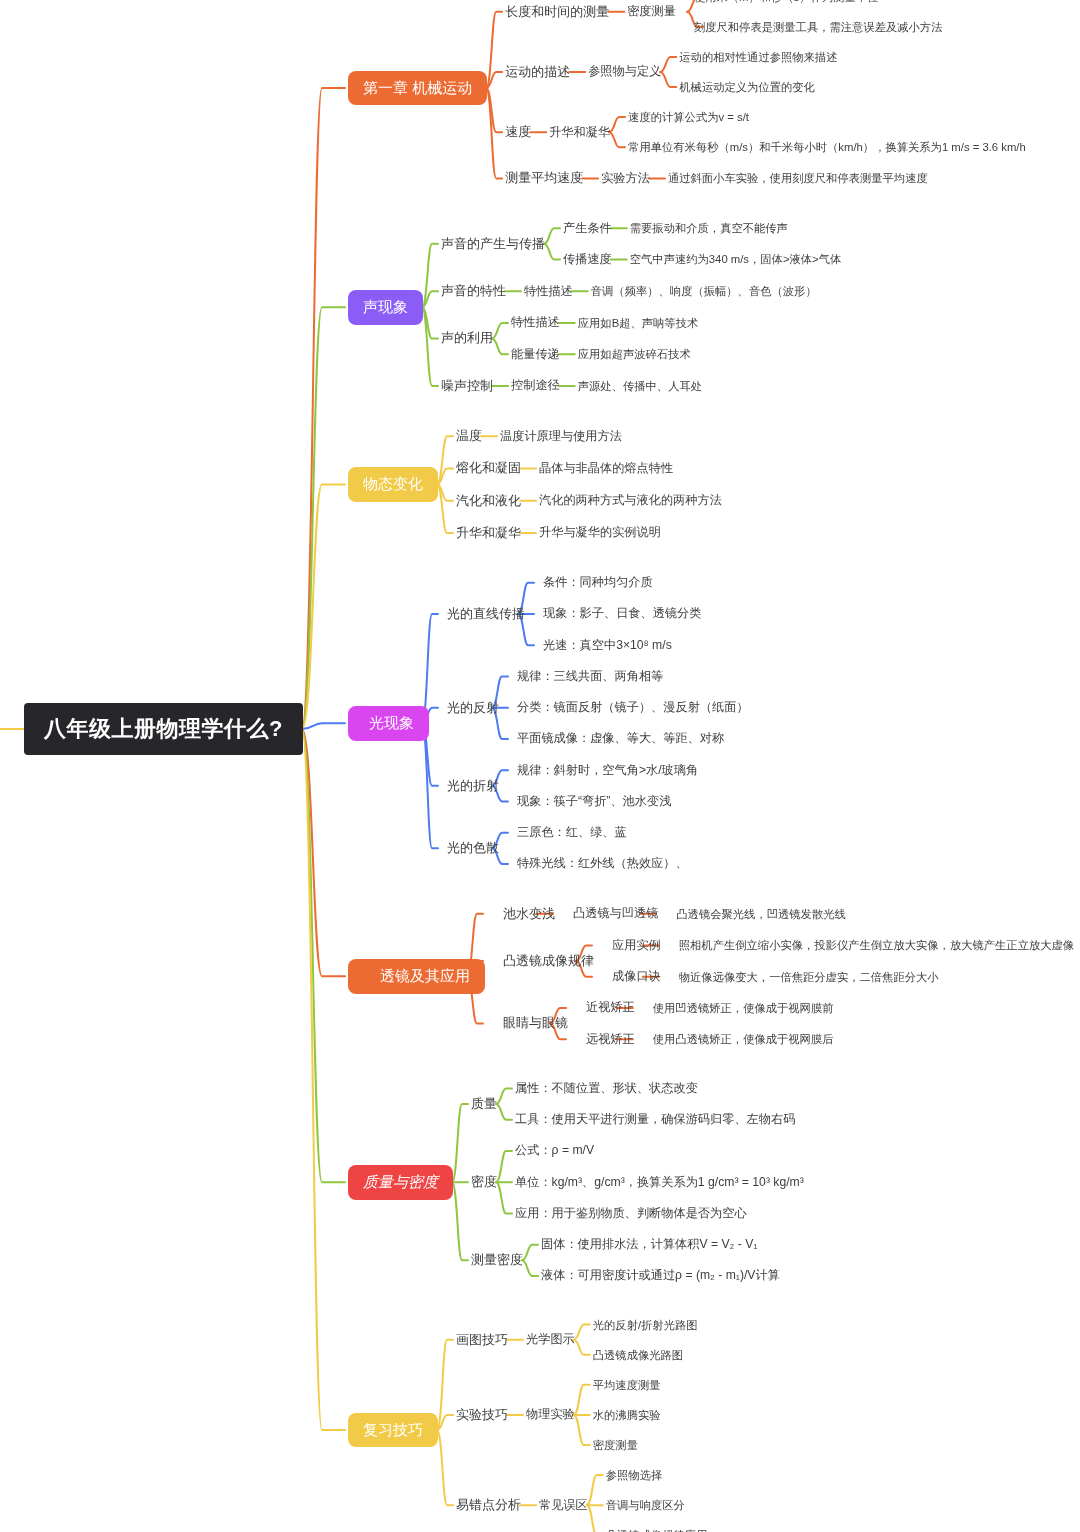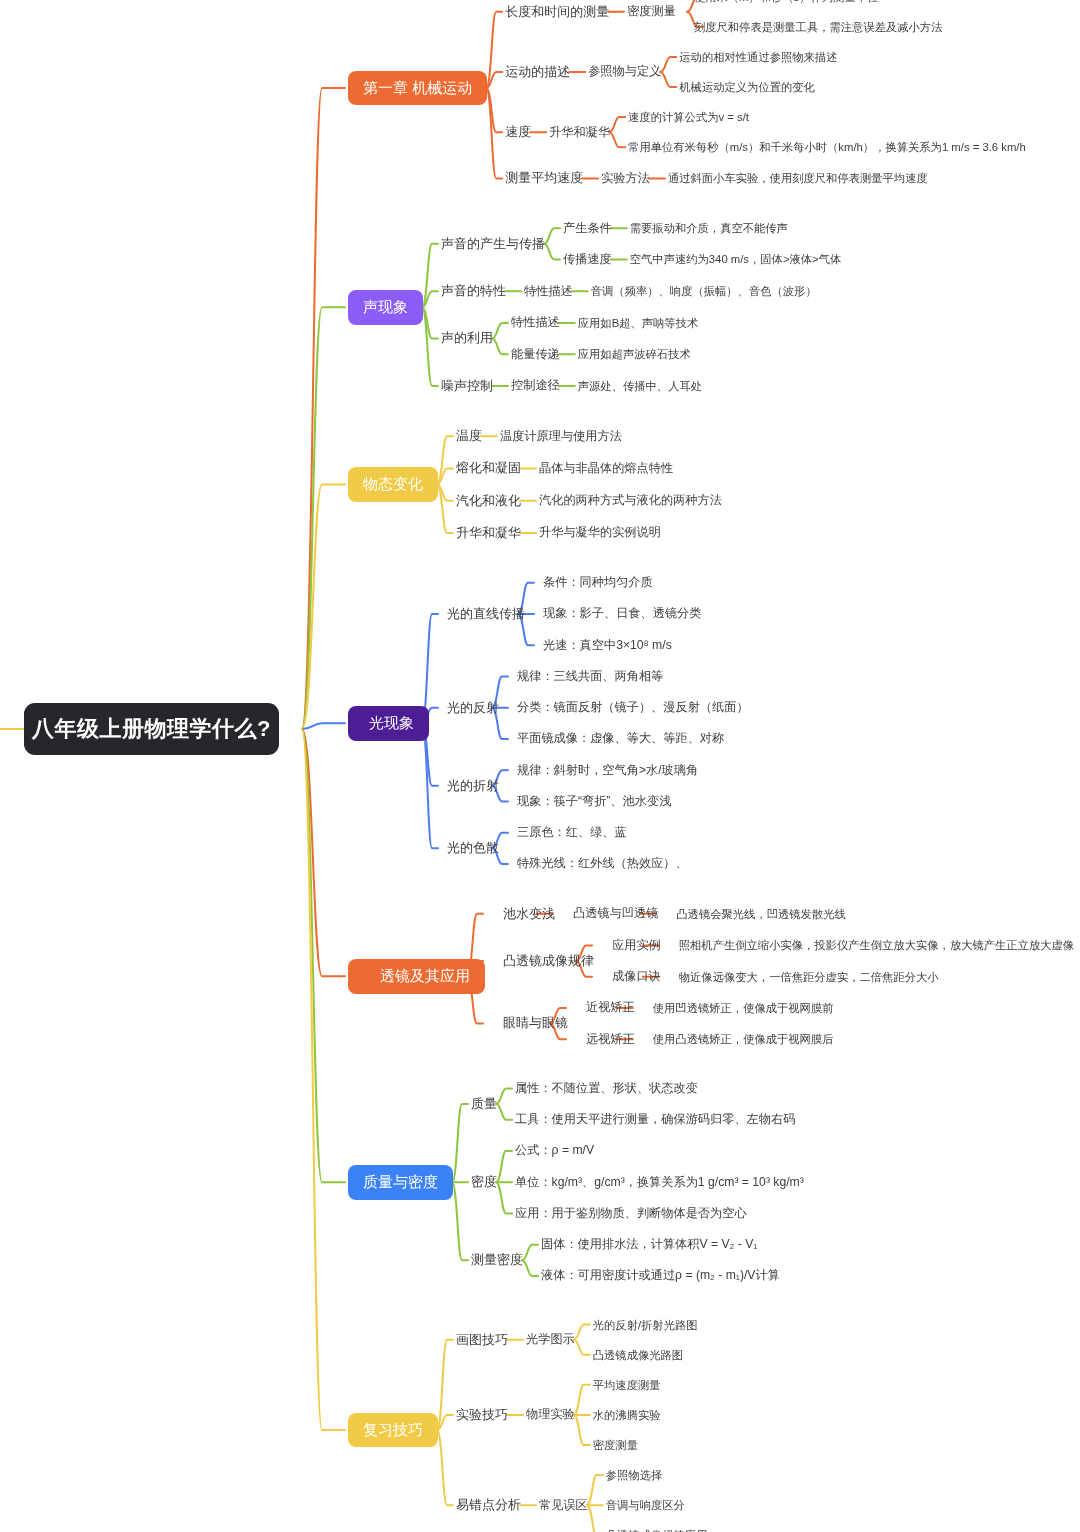--- a/index.html
+++ b/index.html
@@ -30,22 +30,22 @@
     align-items: center;
   }
   .central {
     margin-left: 24px;
     margin-bottom: 74px;
     background: #27272b;
     color: #ffffff;
     font-size: 22px;
     font-weight: bold;
     line-height: 1.15;
-    padding: 13px 8px;
-    border-radius: 11px;
+    padding: 13px 20px;
+    border-radius: 4px;
     white-space: nowrap;
     letter-spacing: 0.5px;
   }
   #branches {
     flex: 1;
     display: flex;
     flex-direction: column;
     justify-content: center;
     row-gap: 28px;
   }
@@ -354,21 +354,21 @@
               <div class="node d1">升华和凝华</div>
               <div class="kids">
                 <div class="subtree">
                   <div class="node d2">升华与凝华的实例说明</div>
                 </div>
               </div>
             </div>
           </div>
         </div>
         <div class="subtree">
-          <div class="node d0" style="background: #4c1d95; padding-left: 21px;">光现象</div>
+          <div class="node d0" style="background: #d946ef; padding-left: 21px;">光现象</div>
           <div class="kids">
             <div class="subtree">
               <div class="node d1">光的直线传播</div>
               <div class="kids">
                 <div class="subtree">
                   <div class="node d2">条件：同种均匀介质</div>
                 </div>
                 <div class="subtree">
                   <div class="node d2">现象：影子、日食、透镜分类</div>
                 </div>
@@ -469,21 +469,21 @@
                     <div class="subtree">
                       <div class="node d3">使用凸透镜矫正，使像成于视网膜后</div>
                     </div>
                   </div>
                 </div>
               </div>
             </div>
           </div>
         </div>
         <div class="subtree">
-          <div class="node d0" style="background: #3b82f6;">质量与密度</div>
+          <div class="node d0" style="background: #ef4444; font-style: italic;">质量与密度</div>
           <div class="kids">
             <div class="subtree">
               <div class="node d1">质量</div>
               <div class="kids">
                 <div class="subtree">
                   <div class="node d2">属性：不随位置、形状、状态改变</div>
                 </div>
                 <div class="subtree">
                   <div class="node d2">工具：使用天平进行测量，确保游码归零、左物右码</div>
                 </div>

